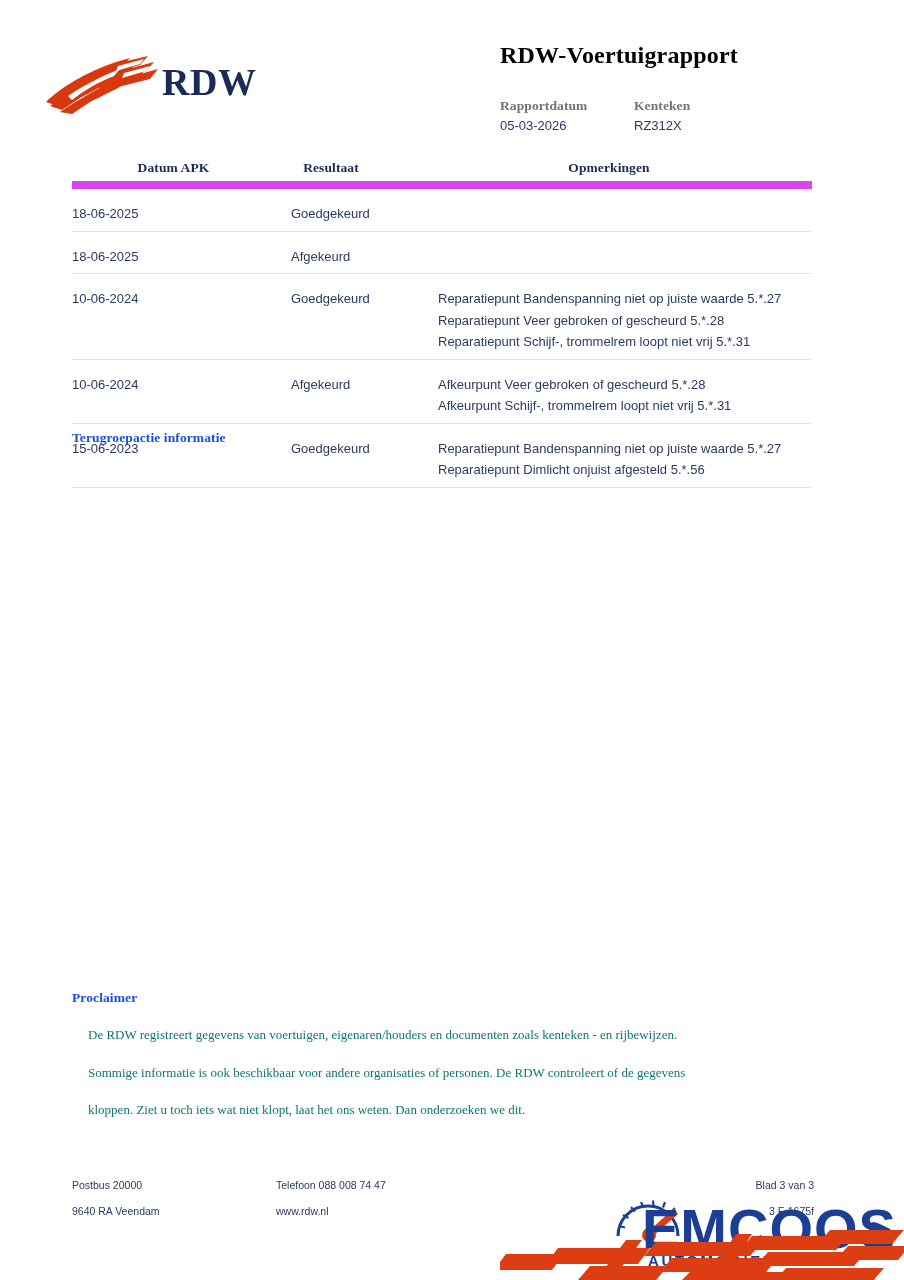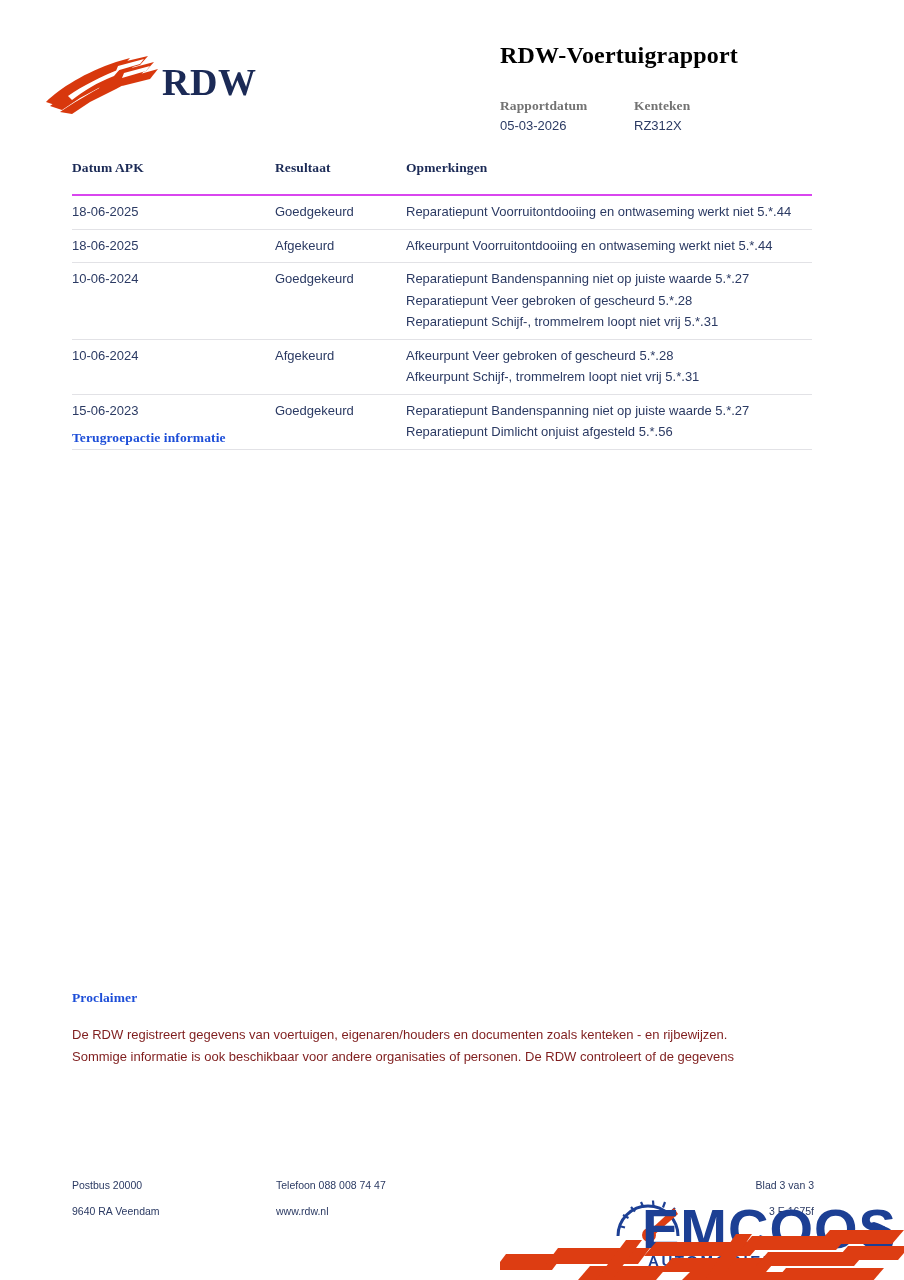--- a/index.html
+++ b/index.html
@@ -87,39 +87,41 @@
 
   
   .apk-table {
     position: absolute;
     left: 72px;
     top: 160px;
     width: 740px;
   }
   .apk-head {
     display: flex;
-    padding-bottom: 18px;
-    border-bottom: 2px solid #d946ef;
+    padding-bottom: 5px;
+    border-bottom: 8px solid #d946ef;
+    text-align: center;
   }
   .col-date   { width: 203px; flex: none; }
   .col-result { width: 112px; flex: none; }
   .col-remark { flex: 1 1 auto; margin-left: 19px; }
 
   .apk-head .hcell {
     font-family: "Liberation Serif", serif;
     font-weight: 700;
     font-size: 13.5px;
     color: #1b2a56;
     letter-spacing: 0.1px;
   }
   .apk-row {
     display: flex;
     border-bottom: 1px solid #e2e2e6;
-    padding: 5px 0 6px 0;
+    padding: 14px 0 6px 0;
     align-items: flex-start;
+    gap: 16px;
   }
   .apk-row .cell {
     font-size: 13px;
     color: #2b3a63;
     line-height: 21.5px;
   }
   .remark-line {
     display: block;
     white-space: nowrap;
   }
@@ -147,25 +149,26 @@
   .proclaimer {
     position: absolute;
     left: 72px;
     top: 990px;
     width: 760px;
   }
   .proclaimer-body {
     margin-top: 18px;
   }
   .proclaimer-body p {
-    margin: 0;
+    margin: 16px;
     font-size: 13px;
-    color: #7f1d1d;
+    color: #0f766e;
     line-height: 21.5px;
     white-space: nowrap;
+    font-family: Liberation Serif, serif;
   }
 
   
   .footer {
     position: absolute;
     left: 72px;
     top: 1168px;
     width: 742px;
     height: 60px;
   }
@@ -242,30 +245,24 @@
 <div class="apk-table">
   <div class="apk-head">
     <div class="hcell col-date">Datum APK</div>
     <div class="hcell col-result">Resultaat</div>
     <div class="hcell col-remark">Opmerkingen</div>
   </div>
   <div id="apk-body">
       <div class="apk-row">
         <div class="cell col-date">18-06-2025</div>
         <div class="cell col-result">Goedgekeurd</div>
-        <div class="cell col-remark">
-          <span class="remark-line">Reparatiepunt Voorruitontdooiing en ontwaseming werkt niet 5.*.44</span>
-        </div>
       </div>
       <div class="apk-row">
         <div class="cell col-date">18-06-2025</div>
         <div class="cell col-result">Afgekeurd</div>
-        <div class="cell col-remark">
-          <span class="remark-line">Afkeurpunt Voorruitontdooiing en ontwaseming werkt niet 5.*.44</span>
-        </div>
       </div>
       <div class="apk-row">
         <div class="cell col-date">10-06-2024</div>
         <div class="cell col-result">Goedgekeurd</div>
         <div class="cell col-remark">
           <span class="remark-line">Reparatiepunt Bandenspanning niet op juiste waarde 5.*.27</span>
           <span class="remark-line">Reparatiepunt Veer gebroken of gescheurd 5.*.28</span>
           <span class="remark-line">Reparatiepunt Schijf-, trommelrem loopt niet vrij 5.*.31</span>
         </div>
       </div>
@@ -290,20 +287,21 @@
 
 <div class="recall">
   <div class="section-heading">Terugroepactie informatie</div>
 </div>
 
 <div class="proclaimer">
   <div class="section-heading">Proclaimer</div>
   <div class="proclaimer-body" id="proclaimer-body">
       <p>De RDW registreert gegevens van voertuigen, eigenaren/houders en documenten zoals kenteken - en rijbewijzen.</p>
       <p>Sommige informatie is ook beschikbaar voor andere organisaties of personen. De RDW controleert of de gegevens</p>
+      <p>kloppen. Ziet u toch iets wat niet klopt, laat het ons weten. Dan onderzoeken we dit.</p>
     </div>
 </div>
 
 <div class="footer">
   <div class="footer-col fc-1">
     <div>Postbus 20000</div>
     <div>9640 RA Veendam</div>
   </div>
   <div class="footer-col fc-2">
     <div>Telefoon 088 008 74 47</div>

